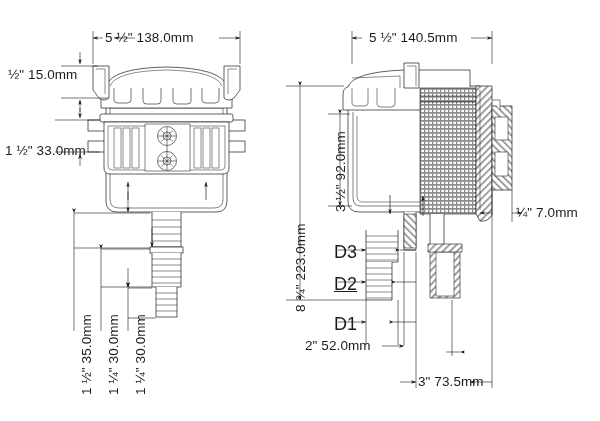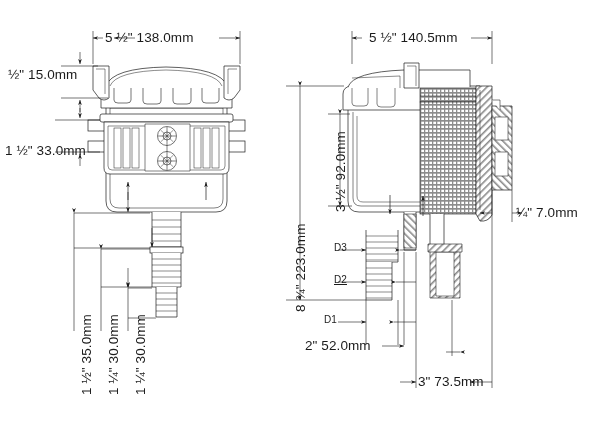--- a/index.html
+++ b/index.html
@@ -3,21 +3,21 @@
 <meta charset="utf-8">
 <style>
   html,body{margin:0;padding:0;background:#ffffff;}
   body{width:600px;height:421px;position:relative;overflow:hidden;
        font-family:"Liberation Sans",sans-serif;color:#1a1a1a;}
   #stage{position:absolute;left:0;top:0;width:600px;height:421px;}
   svg{position:absolute;left:0;top:0;}
   .lbl{position:absolute;font-size:13.5px;color:#1b1b1b;white-space:nowrap;
        letter-spacing:.1px;line-height:1;}
   .lbl.vert{transform-origin:0 0;transform:rotate(-90deg);}
-  .lbl.sm{font-size:10px;}
+  .lbl.sm{font-size:18px;}
 </style>
 </head>
 <body>
 
 <div id="stage">
 
 <svg width="600" height="421" viewBox="0 0 600 421">
   <defs>
     <pattern id="mesh" width="4" height="4" patternUnits="userSpaceOnUse">
       <rect width="4" height="4" fill="#ffffff"></rect>
@@ -238,19 +238,19 @@
 <div class="lbl vert" style="left:294px;top:312px;">8 ¾"  223.0mm</div>
 
 <div class="lbl vert" style="left:334px;top:212px;">3 ½"  92.0mm</div>
 
 <div class="lbl" style="left:516px;top:206px;">¼"  7.0mm</div>
 
 <div class="lbl sm" style="left:334px;top:243px;">D3</div>
 
 <div class="lbl sm" style="left:334px;top:275px;text-decoration:underline;">D2</div>
 
-<div class="lbl sm" style="left:324px;top:315px;">D1</div>
+<div class="lbl sm" style="left:334px;top:315px;">D1</div>
 
 <div class="lbl" style="left:305px;top:339px;">2"  52.0mm</div>
 
 <div class="lbl" style="left:418px;top:375px;">3"  73.5mm</div>
 
 </div>
 
 </body></html>

